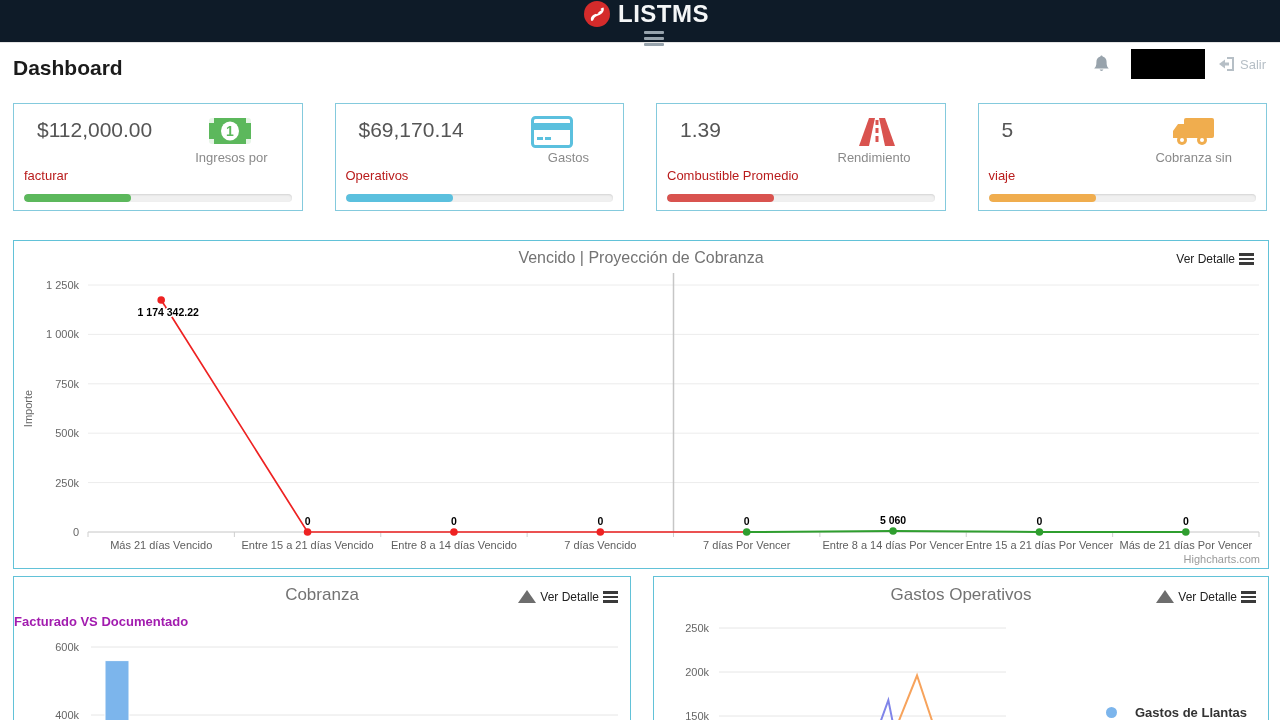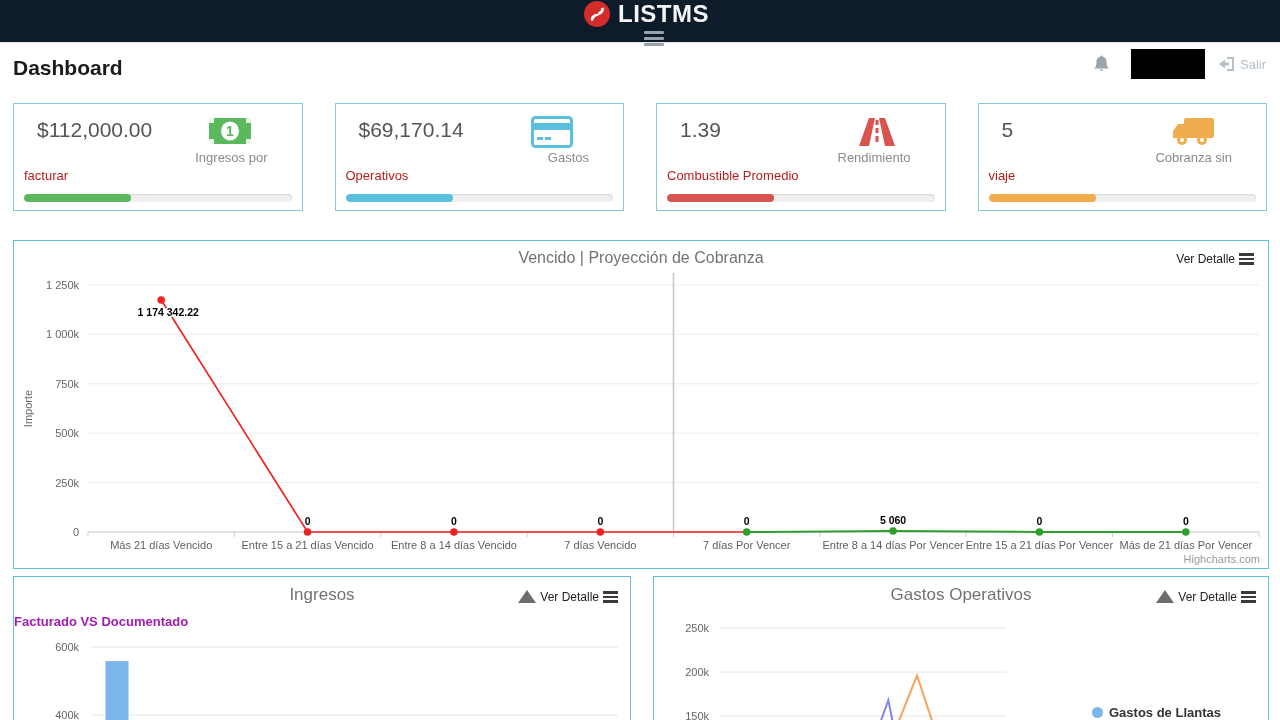--- a/index.html
+++ b/index.html
@@ -56,21 +56,21 @@
   .action-label{font-size:12px;color:#222;}
   .tri-icon{width:0;height:0;border-left:9px solid transparent;border-right:9px solid transparent;border-bottom:13px solid #6d6d6d;}
   .burger-icon span{display:block;width:15px;height:2.5px;background:#3a3a3a;margin:2px 0;}
   .credit{position:absolute;right:8px;bottom:3px;font-size:11px;color:#999;}
   .panel svg{position:absolute;left:0;top:0;}
   
   .ytick{font-size:11px;fill:#666;font-family:"Liberation Sans",sans-serif;}
   .xtick{font-size:11px;fill:#5e5e5e;font-family:"Liberation Sans",sans-serif;}
   .yaxis-title{font-size:11px;fill:#666;font-family:"Liberation Sans",sans-serif;}
   .dlabel{font-size:10.5px;font-weight:bold;fill:#000;stroke:#fff;stroke-width:3px;paint-order:stroke;font-family:"Liberation Sans",sans-serif;}
-  .legend-item{position:absolute;left:438px;top:128px;display:flex;align-items:center;font-size:13px;font-weight:bold;color:#333;cursor:pointer;}
+  .legend-item{position:absolute;left:452px;top:128px;display:flex;align-items:center;font-size:13px;font-weight:bold;color:#333;cursor:pointer;gap:12px;}
   .legend-dot{width:11px;height:11px;border-radius:50%;margin-right:6px;}
 </style>
 </head>
 <body>
 
 <div class="navbar">
   <div class="brand">
     <svg width="28" height="28" viewBox="0 0 28 28">
       <circle cx="14" cy="14" r="13" fill="#d42b2b"></circle>
       <path d="M20.5 7.5 C15 8.5 18.5 12 13.5 13.5 C8 15.2 7 18.5 8.5 21 C12 20.5 9.5 17.5 14.5 15.8 C20.5 13.8 21.5 10 20.5 7.5 Z" fill="#ffffff"></path>
@@ -237,21 +237,21 @@
 </div>
 
 <div class="panel panel-ingreso">
   <svg id="ingreso-svg" width="614" height="158" viewBox="0 0 614 158">
       <line x1="77" x2="604" y1="70" y2="70" stroke="#e6e6e6"></line>
       <text x="65" y="74" text-anchor="end" class="ytick">600k</text>
       <line x1="77" x2="604" y1="138" y2="138" stroke="#e6e6e6"></line>
       <text x="65" y="142" text-anchor="end" class="ytick">400k</text>
       <rect x="91" y="83.6" width="24" height="86.4" fill="#7cb5ec" stroke="#ffffff" stroke-width="1"></rect>
     </svg>
-  <div class="chart-title">Ingresos</div>
+  <div class="chart-title">Cobranza</div>
   <div class="chart-subtitle">Facturado VS Documentado</div>
   <div class="chart-actions">
     <div class="tri-icon"></div>
     <span class="action-label">Ver Detalle</span>
     <div class="burger-icon">
         <span></span>
         <span></span>
         <span></span>
       </div>
   </div>

